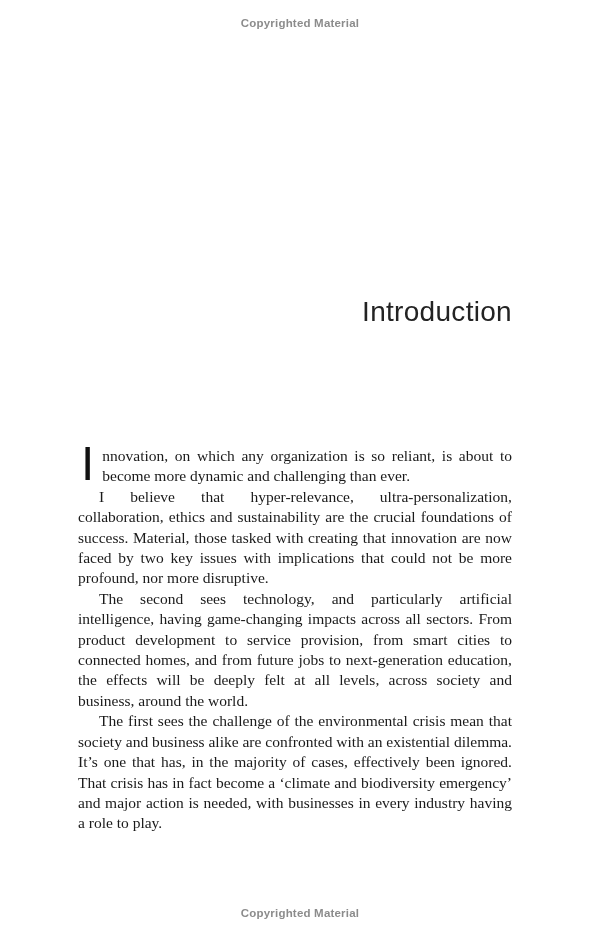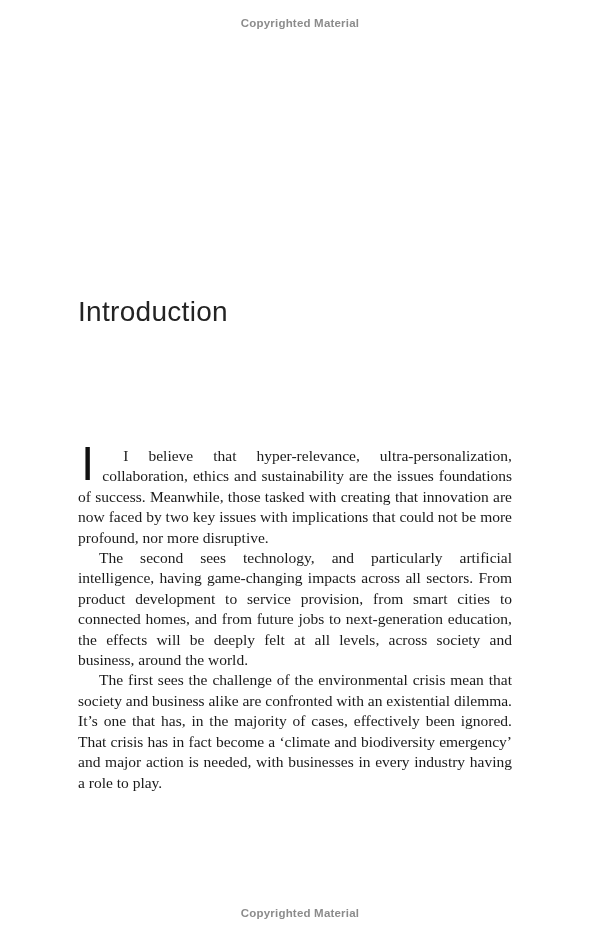--- a/index.html
+++ b/index.html
@@ -23,21 +23,21 @@
     letter-spacing: 0.2px;
     color: #8c8c8c;
   }
   .copyright--top { top: 17px; }
   .copyright--bottom { top: 907px; }
   .chapter-title {
     position: absolute;
     top: 296px;
     left: 78px;
     width: 434px;
-    text-align: left;
+    text-align: right;
     font-family: "Liberation Sans", sans-serif;
     font-weight: 300;
     font-size: 28px;
     letter-spacing: 0.3px;
     color: #232323;
   }
   .body-text {
     position: absolute;
     top: 446px;
     left: 78px;
@@ -63,21 +63,21 @@
 </head>
 <body>
 
 <div class="page">
 
   <div class="copyright copyright--top">Copyrighted Material</div>
 
   <h1 class="chapter-title">Introduction</h1>
 
   <div class="body-text">
-    <p class="first"><span class="drop-cap">I</span></p>
-    <p>I believe that hyper-relevance, ultra-personalization, collaboration, ethics and sustainability are the issues foundations of success. Meanwhile, those tasked with creating that innovation are now faced by two key issues with implications that could not be more profound, nor more disruptive.</p>
+    <p class="first"><span class="drop-cap">I</span><span>nnovation, on which any organization is so reliant, is about to become more dynamic and challenging than ever.</span></p>
+    <p>I believe that hyper-relevance, ultra-personalization, collaboration, ethics and sustainability are the crucial foundations of success. Material, those tasked with creating that innovation are now faced by two key issues with implications that could not be more profound, nor more disruptive.</p>
     <p>The second sees technology, and particularly artificial intelligence, having game-changing impacts across all sectors. From product development to service provision, from smart cities to connected homes, and from future jobs to next-generation education, the effects will be deeply felt at all levels, across society and business, around the world.</p>
     <p>The first sees the challenge of the environmental crisis mean that society and business alike are confronted with an existential dilemma. It’s one that has, in the majority of cases, effectively been ignored. That crisis has in fact become a ‘climate and biodiversity emergency’ and major action is needed, with businesses in every industry having a role to play.</p>
   </div>
 
   <div class="copyright copyright--bottom">Copyrighted Material</div>
 
 </div>
 
 </body></html>

